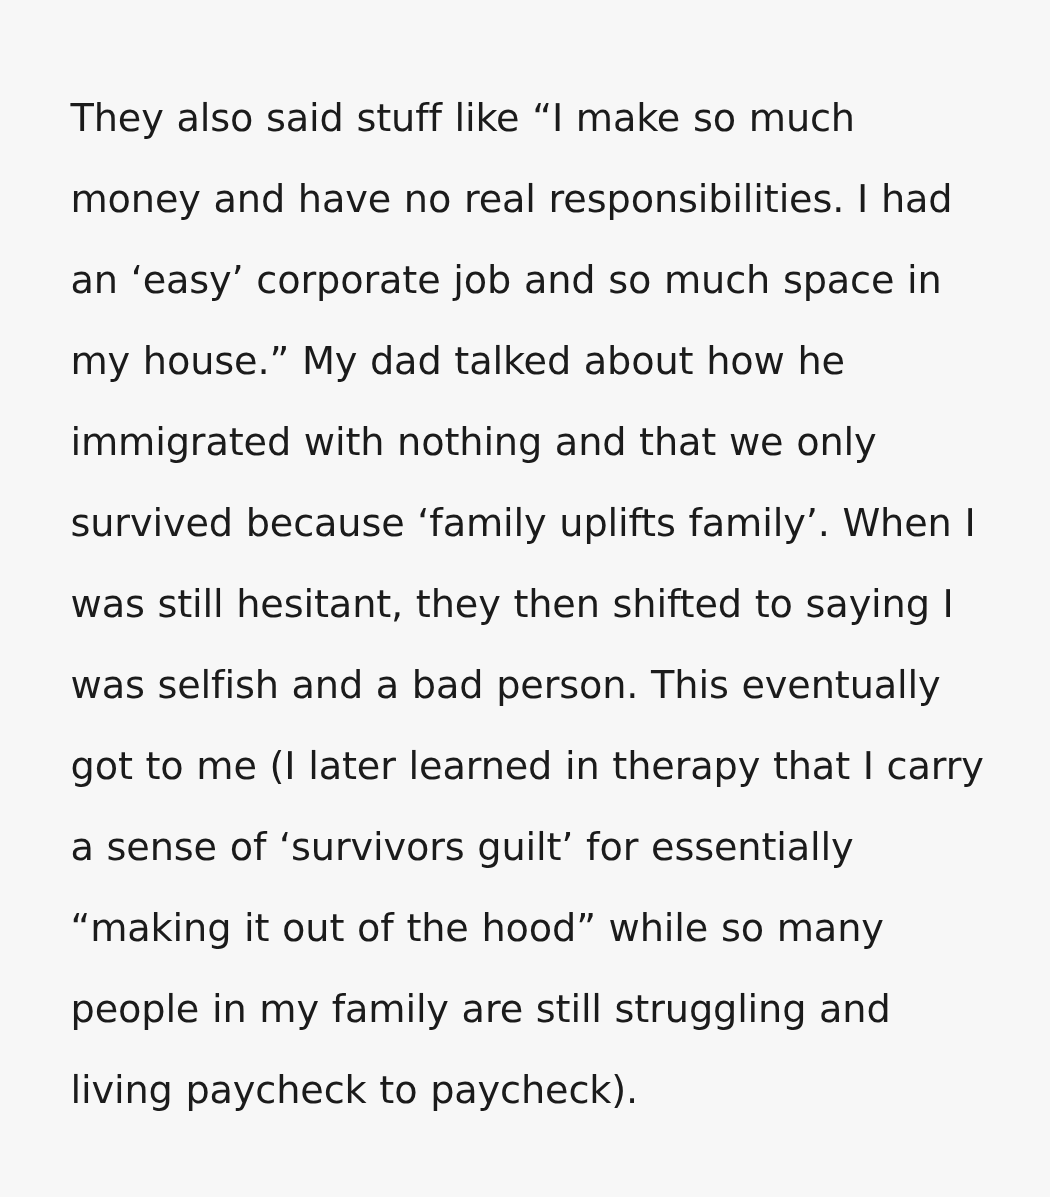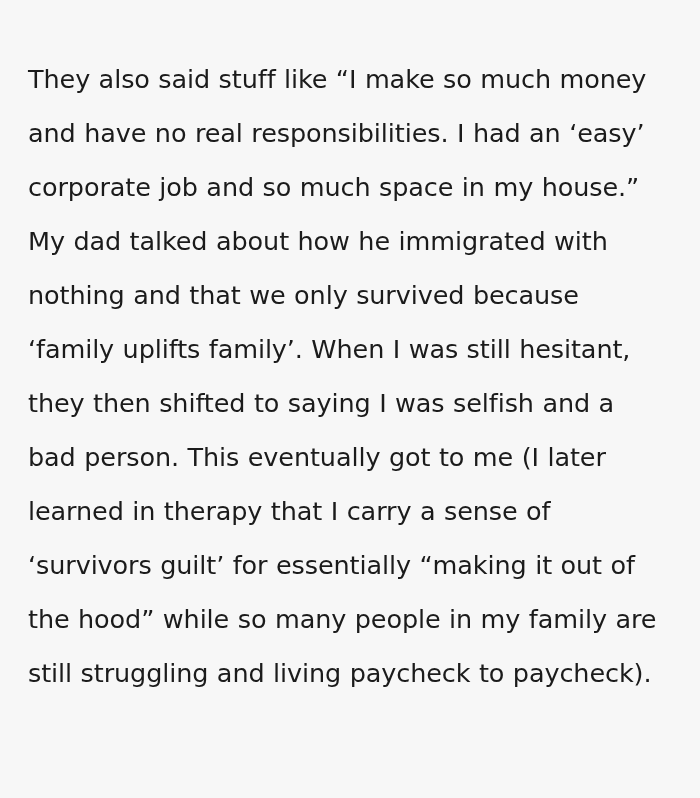--- a/index.html
+++ b/index.html
@@ -14,21 +14,21 @@
     display: flex;
     align-items: flex-start;
     justify-content: center;
     overflow: hidden;
   }
   .page {
     width: 700px;
     height: 798px;
     background: #f7f7f7;
     box-sizing: border-box;
-    padding: 26px 42px 26px 28px;
+    padding: 26px 42px 26px 47px;
   }
   .body-text {
     font-size: 25.5px;
     line-height: 54px;
     color: #1b1b1b;
     letter-spacing: -0.1px;
     word-spacing: 0.5px;
     text-align: left;
     white-space: pre-wrap;
     font-weight: 400;

